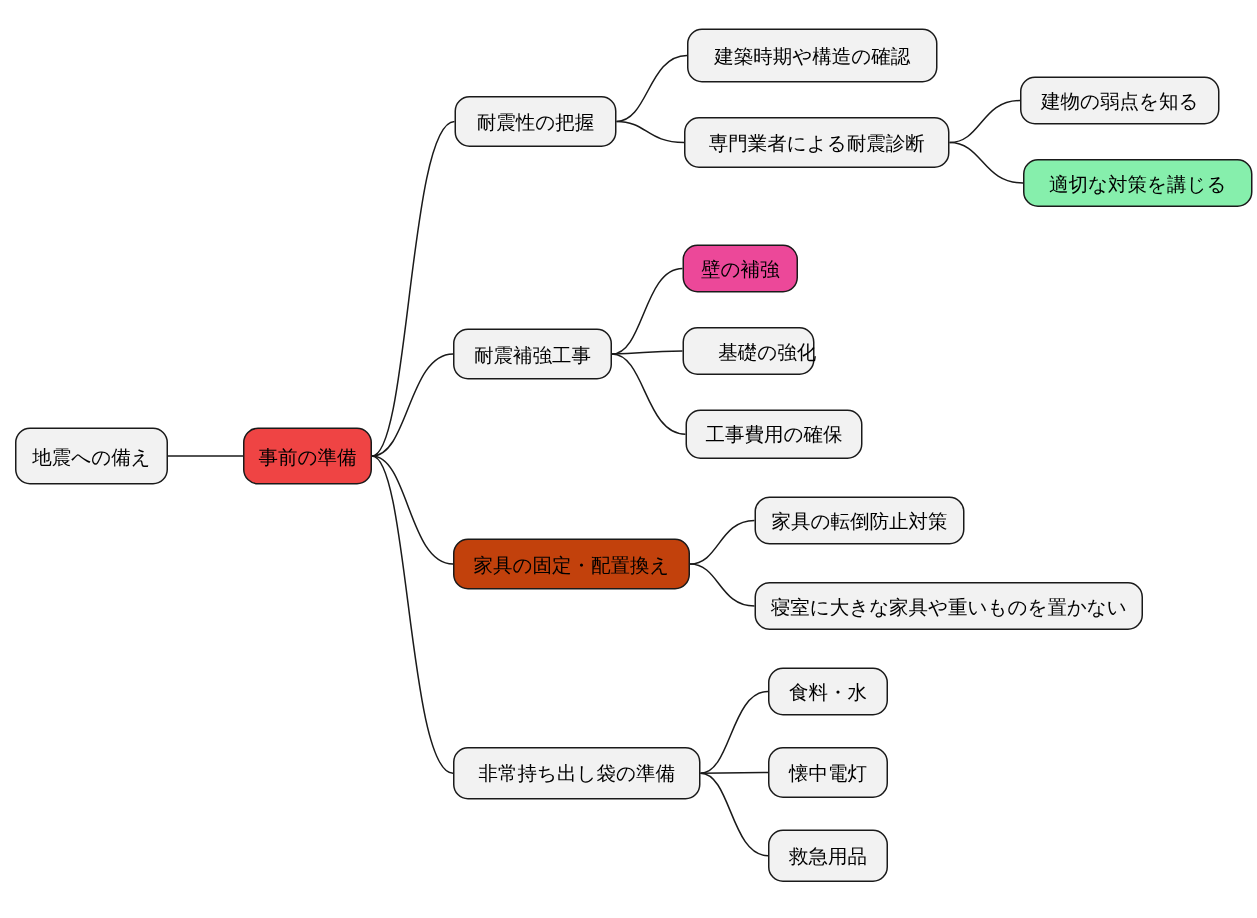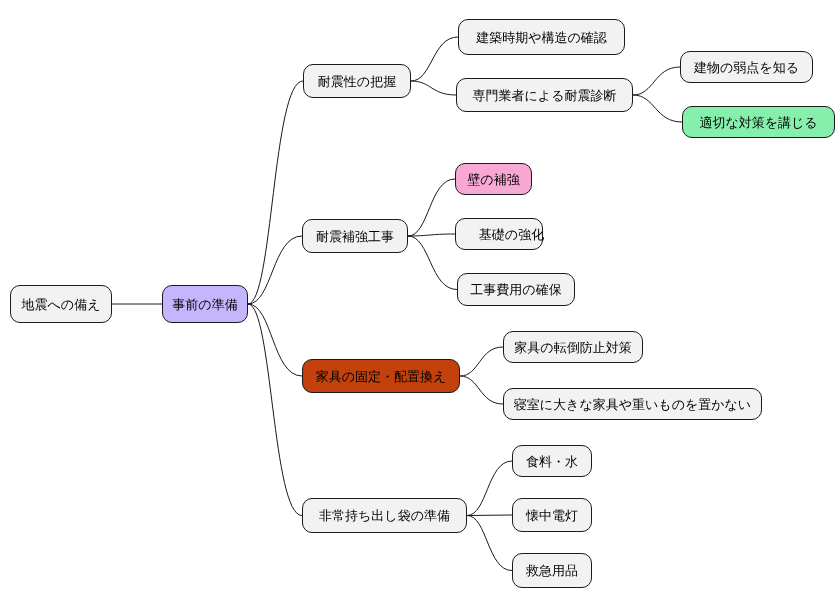--- a/index.html
+++ b/index.html
@@ -54,42 +54,42 @@
       <path d="M 460 376 C 479.35 376, 479.35 404, 503 404" fill="none" stroke="#1a1a1a" stroke-width="1"></path>
       <path d="M 248 304 C 272.3 304, 272.3 515.5, 302 515.5" fill="none" stroke="#1a1a1a" stroke-width="1"></path>
       <path d="M 467 515.5 C 487.25 515.5, 487.25 461, 512 461" fill="none" stroke="#1a1a1a" stroke-width="1"></path>
       <path d="M 467 515.5 L 512 515" fill="none" stroke="#1a1a1a" stroke-width="1"></path>
       <path d="M 467 515.5 C 487.25 515.5, 487.25 570.5, 512 570.5" fill="none" stroke="#1a1a1a" stroke-width="1"></path>
     </svg>
   <div id="nodes-layer">
       <div class="node" style="left: 10px; top: 285px; width: 102px; height: 38px; background: rgb(242, 242, 242); border: 1.5px solid rgb(26, 26, 26); color: rgb(0, 0, 0);">
         <span>地震への備え</span>
       </div>
-      <div class="node" style="left: 162px; top: 285px; width: 86px; height: 38px; background: #c4b5fd; border: 1.5px solid rgb(26, 26, 26); color: rgb(0, 0, 0);">
+      <div class="node" style="left: 162px; top: 285px; width: 86px; height: 38px; background: #ef4444; border: 1.5px solid rgb(26, 26, 26); color: rgb(0, 0, 0);">
         <span>事前の準備</span>
       </div>
       <div class="node" style="left: 303px; top: 64px; width: 108px; height: 34px; background: rgb(242, 242, 242); border: 1.5px solid rgb(26, 26, 26); color: rgb(0, 0, 0);">
         <span>耐震性の把握</span>
       </div>
       <div class="node" style="left: 458px; top: 19px; width: 167px; height: 36px; background: rgb(242, 242, 242); border: 1.5px solid rgb(26, 26, 26); color: rgb(0, 0, 0);">
         <span>建築時期や構造の確認</span>
       </div>
       <div class="node" style="left: 456px; top: 78px; width: 177px; height: 34px; background: rgb(242, 242, 242); border: 1.5px solid rgb(26, 26, 26); color: rgb(0, 0, 0);">
         <span>専門業者による耐震診断</span>
       </div>
       <div class="node" style="left: 680px; top: 51px; width: 133px; height: 32px; background: rgb(242, 242, 242); border: 1.5px solid rgb(26, 26, 26); color: rgb(0, 0, 0);">
         <span>建物の弱点を知る</span>
       </div>
       <div class="node" style="left: 682px; top: 106px; width: 153px; height: 32px; background: #86efac; border: 1.5px solid rgb(26, 26, 26); color: rgb(0, 0, 0);">
         <span>適切な対策を講じる</span>
       </div>
       <div class="node" style="left: 302px; top: 219px; width: 106px; height: 34px; background: rgb(242, 242, 242); border: 1.5px solid rgb(26, 26, 26); color: rgb(0, 0, 0);">
         <span>耐震補強工事</span>
       </div>
-      <div class="node" style="left: 455px; top: 163px; width: 77px; height: 32px; background: #f9a8d4; border: 1.5px solid rgb(26, 26, 26); color: rgb(0, 0, 0);">
+      <div class="node" style="left: 455px; top: 163px; width: 77px; height: 32px; background: #ec4899; border: 1.5px solid rgb(26, 26, 26); color: rgb(0, 0, 0);">
         <span>壁の補強</span>
       </div>
       <div class="node" style="left: 455px; top: 218px; width: 88px; height: 32px; background: rgb(242, 242, 242); border: 1.5px solid rgb(26, 26, 26); color: rgb(0, 0, 0); padding-left: 25px;">
         <span>基礎の強化</span>
       </div>
       <div class="node" style="left: 457px; top: 273px; width: 118px; height: 33px; background: rgb(242, 242, 242); border: 1.5px solid rgb(26, 26, 26); color: rgb(0, 0, 0);">
         <span>工事費用の確保</span>
       </div>
       <div class="node" style="left: 302px; top: 359px; width: 158px; height: 34px; background: #c2410c; border: 1.5px solid rgb(26, 26, 26); color: rgb(0, 0, 0);">
         <span>家具の固定・配置換え</span>

